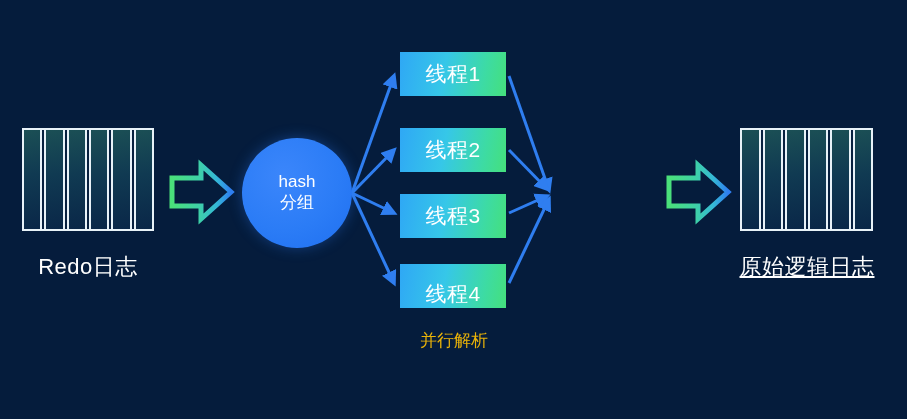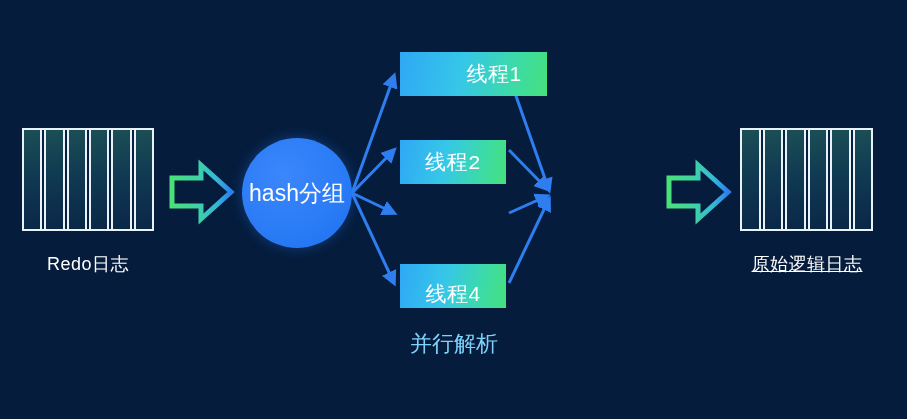--- a/index.html
+++ b/index.html
@@ -31,37 +31,37 @@
     border-left: 2px solid #e8f2f8;
     border-right: 2px solid #e8f2f8;
     margin-left: -1px;
   }
   .log-col:first-child { border-left: none; margin-left: 0; }
   .log-col:last-child  { border-right: none; }
 
   .caption {
     position: absolute;
     color: #ffffff;
-    font-size: 18px;
+    font-size: 22px;
     letter-spacing: 0.5px;
     white-space: nowrap;
     text-align: center;
   }
 
   
   .circle {
     position: absolute;
     border-radius: 50%;
     background: radial-gradient(circle at 38% 34%, #3b86fb 0%, #2b7cf6 55%, #1f6ff0 100%);
     display: flex;
-    flex-direction: row;
+    flex-direction: column;
     align-items: center;
     justify-content: center;
     color: #ffffff;
-    font-size: 23px;
+    font-size: 17px;
     line-height: 1.22;
     box-shadow: 0 0 14px rgba(43,124,246,0.35);
   }
   .circle .l1, .circle .l2 { display: block; white-space: nowrap; }
 
   
   .thread-box {
     position: absolute;
     width: 106px;
     height: 44px;
@@ -78,22 +78,22 @@
   svg.overlay {
     position: absolute;
     left: 0; top: 0;
     width: 907px;
     height: 419px;
     pointer-events: none;
   }
 
   .bottom-label {
     position: absolute;
-    color: #7dd3fc;
-    font-size: 22px;
+    color: #eab308;
+    font-size: 17px;
     white-space: nowrap;
   }
 </style>
 </head>
 <body>
 
 <div id="canvas">
 
   <div class="log-block" style="left:22px; top:128px; width:132px; height:103px;">
     <div class="log-col"></div>
@@ -150,25 +150,28 @@
       <line x1="509" y1="283" x2="549" y2="199" marker-end="url(#headBlue)"></line>
     </g>
   </svg>
 
   <div class="circle" style="left:242px; top:138px; width:110px; height:110px;">
     <span class="l1">hash</span>
     <span class="l2">分组</span>
   </div>
 
 
-  <div class="thread-box" style="left:400px; top:52px;padding-left:41px;">
+  <div class="thread-box" style="left:400px; top:52px;">
     <span>线程1</span>
   </div>
-  <div class="thread-box" style="left:400px; top:140px;font-family:Liberation Mono, monospace;">
+  <div class="thread-box" style="left:400px; top:128px;">
     <span>线程2</span>
+  </div>
+  <div class="thread-box" style="left:400px; top:194px;">
+    <span>线程3</span>
   </div>
   <div class="thread-box" style="left:400px; top:264px;align-items:flex-end;">
     <span>线程4</span>
   </div>
 
   <div class="bottom-label" style="left:399px; top:329px; width:110px; text-align:center;">并行解析</div>
 
 </div>
 
 </body></html>

